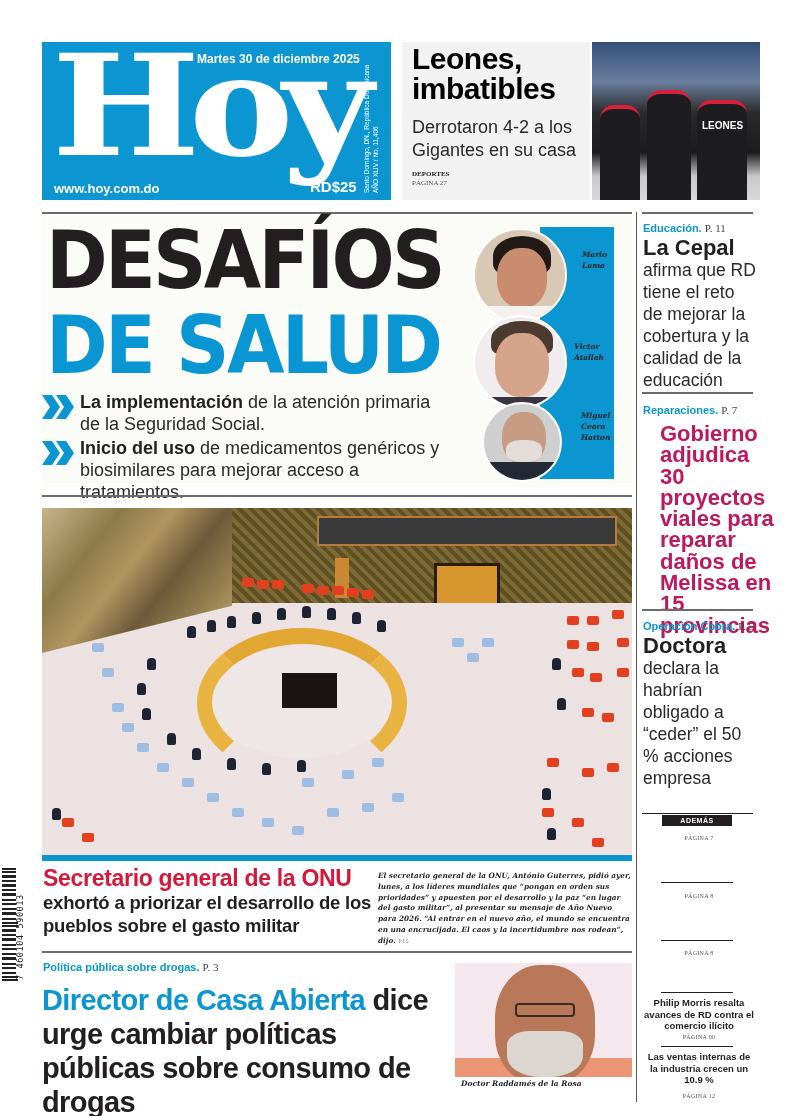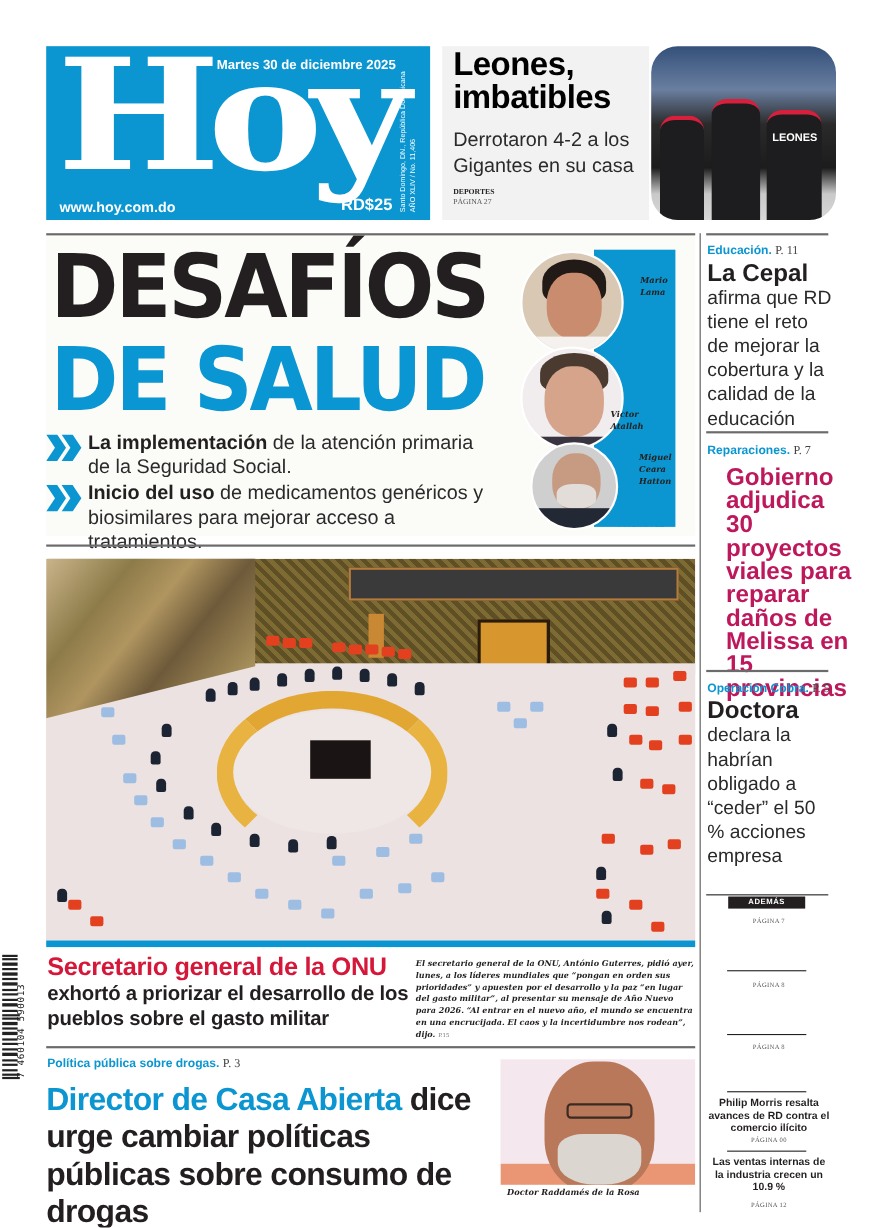--- a/index.html
+++ b/index.html
@@ -16,21 +16,21 @@
   #price { left: 268px; top: 136px; color: #fff; font-size: 15px; font-weight: bold; }
   #edition-info { left: 320px; top: 8px; width: 26px; height: 146px; }
   #edition-info .vert { position: absolute; left: 0; top: 0; width: 146px; height: 26px; transform-origin: 0 0; transform: translate(0, 146px) rotate(-90deg); color: #fff; font-size: 6.5px; line-height: 9px; text-align: left; padding-left: 3px; }
 
   
   #promo { left: 402px; top: 42px; width: 188px; height: 158px; background: #f2f2f2; }
   #promo-title { left: 10px; top: 2px; color: #000000; font-size: 30px; font-weight: bold; line-height: 30px; letter-spacing: -0.5px; }
   #promo-sub { left: 10px; top: 74px; font-size: 18px; line-height: 23px; color: #2a2a2a; width: 180px; }
   #promo-section { left: 10px; top: 128px; font-family: "Liberation Serif", serif; font-size: 7px; font-weight: bold; }
   #promo-page { left: 10px; top: 137px; font-family: "Liberation Serif", serif; font-size: 7px; color: #555; }
-  #promo-photo { left: 592px; top: 42px; width: 168px; height: 158px; background: linear-gradient(180deg,#34507a 0%,#6a7fa0 25%,#2a2a2a 45%,#1c1c1c 70%,#c9c9c9 85%,#d8d8d8 100%); overflow: hidden; border-radius: 24px; }
+  #promo-photo { left: 592px; top: 42px; width: 168px; height: 158px; background: linear-gradient(180deg,#34507a 0%,#6a7fa0 25%,#2a2a2a 45%,#1c1c1c 70%,#c9c9c9 85%,#d8d8d8 100%); overflow: hidden; }
   #promo-photo .player { position: absolute; bottom: 0; background: #1d1d1f; border-top: 4px solid #d81f3b; border-radius: 14px 14px 0 0; }
   #promo-photo .legs { position: absolute; bottom: 0; background: #d6d6d6; }
   #promo-photo .jersey-text { position: absolute; color: #fff; font-size: 10px; font-weight: bold; }
 
   
   .rule { position: absolute; height: 2px; background: #6b6b6b; }
   #main-block { left: 42px; top: 215px; width: 590px; height: 272px; background: #fbfbf8; }
   #headline-1 { left: 4px; top: 5px; font-family: "DejaVu Sans", sans-serif; font-weight: bold; font-size: 80px; line-height: 82px; letter-spacing: -3px; color: #231f20; transform: scaleX(0.93); transform-origin: left top; }
   #headline-2 { left: 4px; top: 90px; font-family: "DejaVu Sans", sans-serif; font-weight: bold; font-size: 80px; line-height: 82px; letter-spacing: -3px; color: #0a96d3; transform: scaleX(0.93); transform-origin: left top; }
   .bullet { position: absolute; left: 0; width: 400px; }
@@ -169,21 +169,21 @@
   <div class="portrait" style="left:440px;top:187px;width:80px;height:80px;background:#cfcfcf;">
     <div class="face" style="left:18px;top:8px;width:44px;height:52px;background:#c69b82;"></div>
     <div style="position:absolute;left:22px;top:36px;width:36px;height:22px;border-radius:40%;background:#e2ddd8;"></div>
     <div style="position:absolute;left:4px;top:58px;width:72px;height:24px;background:#232835;"></div>
   </div>
 
   <div class="person-name" style="left:540px;top:34px;">
     <div>Mario</div>
       <div>Lama</div>
   </div>
-  <div class="person-name" style="left:513px;top:126px;margin-top:30px;">
+  <div class="person-name" style="left:532px;top:126px;">
     <div>Victor</div>
       <div>Atallah</div>
   </div>
   <div class="person-name" style="left:539px;top:195px;">
     <div>Miguel</div>
       <div>Ceara</div>
       <div>Hatton</div>
   </div>
   <div id="people-page" class="abs">PÁGINA 32</div>
 </div>

